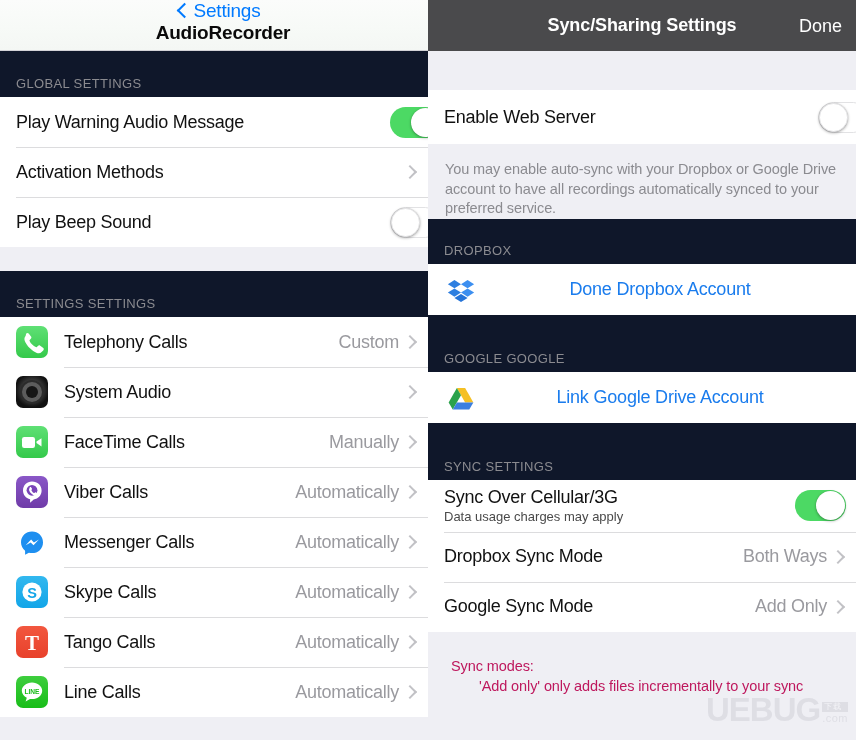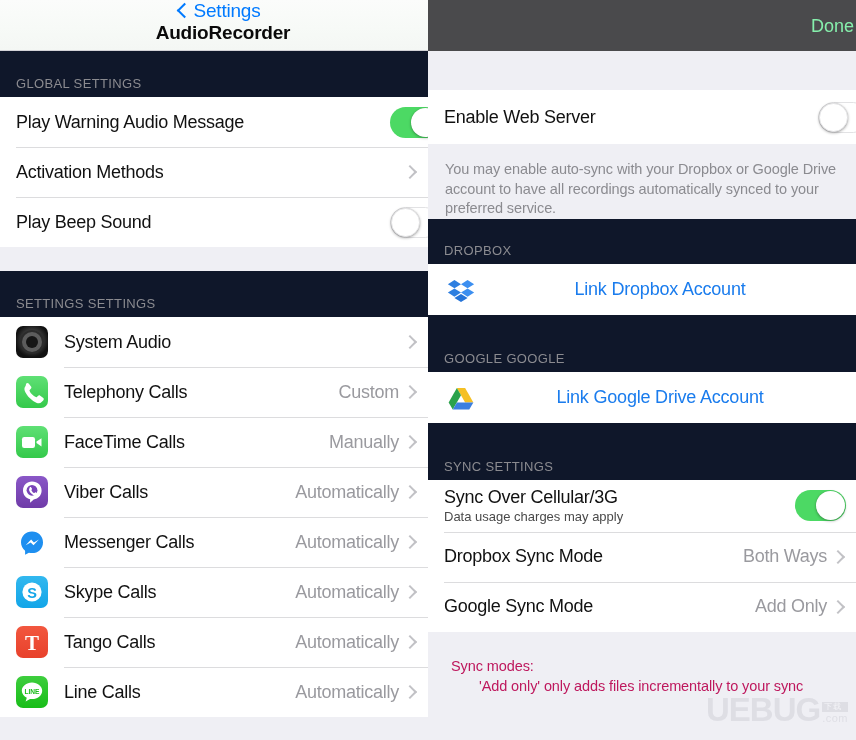--- a/index.html
+++ b/index.html
@@ -42,22 +42,22 @@
   .back-label { color: #007aff; font-size: 19px; letter-spacing: -0.2px; }
   .nav-title-left {
     font-size: 19px; font-weight: bold; color: #0a0a0a;
     margin-left: 18px; letter-spacing: -0.2px;
   }
   .nav-title-center {
     position: absolute; left: 0; right: 0; text-align: center;
     font-size: 18px; font-weight: bold; color: #ffffff; letter-spacing: -0.1px;
   }
   .nav-done {
-    position: absolute; right: 2px; top: 50%; transform: translateY(-50%);
-    font-size: 18px; color: #86efac; cursor: pointer;
+    position: absolute; right: 14px; top: 50%; transform: translateY(-50%);
+    font-size: 18px; color: #ffffff; cursor: pointer;
   }
 
   
   .sec-head {
     font-size: 13px; color: #8b8b90;
     letter-spacing: 0.35px;
     padding: 0 0 6px 16px;
     display: flex; align-items: flex-end;
     background: #0f172a;
   }
@@ -206,38 +206,38 @@
       </div>
     </div>
 
     <div class="gap" style="height:24px;"></div>
 
     <div class="sec-head" style="height:46px;">SETTINGS SETTINGS</div>
 
     <div class="group">
 
       <div class="row has-icon">
+        <span class="appicon ic-phone">
+          <svg class="glyph" viewBox="0 0 32 32">
+            <path d="M10.2 7.5c.9-.9 2-.7 2.7.2l2.1 2.8c.6.8.5 1.6-.2 2.3l-1.1 1.1c-.3.3-.3.6-.1 1 .6 1.3 1.5 2.5 2.6 3.6s2.3 2 3.6 2.6c.4.2.7.1 1-.1l1.1-1.1c.7-.7 1.5-.8 2.3-.2l2.8 2.1c.9.7 1.1 1.8.2 2.7l-1.6 1.6c-1.2 1.2-2.9 1.5-4.8.8-2.4-.9-4.9-2.7-7.1-4.9-2.2-2.2-4-4.7-4.9-7.1-.7-1.9-.4-3.6.8-4.8z" fill="#fff"></path>
+          </svg>
+        </span>
+        <span class="row-label">Telephony Calls</span>
+        <span class="row-value">Custom</span>
+        <span class="chev"></span>
+      </div>
+
+      <div class="row has-icon">
         <span class="appicon ic-sysaudio"></span>
         <span class="row-label">System Audio</span>
         <span class="row-value"></span>
         <span class="chev"></span>
       </div>
 
       <div class="row has-icon">
-        <span class="appicon ic-phone">
-          <svg class="glyph" viewBox="0 0 32 32">
-            <path d="M10.2 7.5c.9-.9 2-.7 2.7.2l2.1 2.8c.6.8.5 1.6-.2 2.3l-1.1 1.1c-.3.3-.3.6-.1 1 .6 1.3 1.5 2.5 2.6 3.6s2.3 2 3.6 2.6c.4.2.7.1 1-.1l1.1-1.1c.7-.7 1.5-.8 2.3-.2l2.8 2.1c.9.7 1.1 1.8.2 2.7l-1.6 1.6c-1.2 1.2-2.9 1.5-4.8.8-2.4-.9-4.9-2.7-7.1-4.9-2.2-2.2-4-4.7-4.9-7.1-.7-1.9-.4-3.6.8-4.8z" fill="#fff"></path>
-          </svg>
-        </span>
-        <span class="row-label">Telephony Calls</span>
-        <span class="row-value">Custom</span>
-        <span class="chev"></span>
-      </div>
-
-      <div class="row has-icon">
         <span class="appicon ic-facetime">
           <svg class="glyph" viewBox="0 0 32 32">
             <rect x="6" y="11" width="13" height="11" rx="2.2" fill="#fff"></rect>
             <path d="M20.5 15.6l5-3.4v8.2l-5-3.4z" fill="#fff"></path>
           </svg>
         </span>
         <span class="row-label">FaceTime Calls</span>
         <span class="row-value">Manually</span>
         <span class="chev"></span>
       </div>
@@ -303,20 +303,21 @@
       </div>
 
     </div>
 
     <div class="gap" style="height:40px;"></div>
   </div>
 
   <div class="panel">
 
     <div class="navbar dark">
+      <div class="nav-title-center">Sync/Sharing Settings</div>
       <div class="nav-done">Done</div>
     </div>
 
     <div class="gap" style="height:39px;"></div>
 
     <div class="group">
       <div class="row" style="height:54px;">
         <span class="row-label">Enable Web Server</span>
         <span class="toggle off clipL">
             <span class="knob"></span>
@@ -331,21 +332,21 @@
       <div class="row" style="height:51px;padding-left:12px;">
         <span class="svc-icon">
           <svg viewBox="0 0 32 32" width="30" height="30">
             <path d="M9 6.5l7 4.4-7 4.4-7-4.4z" fill="#2e7fe0"></path>
             <path d="M23 6.5l7 4.4-7 4.4-7-4.4z" fill="#3c8ff0"></path>
             <path d="M9 24.2l7-4.4-7-4.4-7 4.4z" fill="#2e7fe0"></path>
             <path d="M23 24.2l7-4.4-7-4.4-7 4.4z" fill="#3c8ff0"></path>
             <path d="M16 21.3l7 4.3-7 4.2-7-4.2z" fill="#2574d8"></path>
           </svg>
         </span>
-        <span class="row-link">Link Dropbox Account</span>
+        <span class="row-link">Done Dropbox Account</span>
       </div>
     </div>
 
     <div class="sec-head" style="height:57px;">GOOGLE GOOGLE</div>
     <div class="group">
       <div class="row" style="height:51px;padding-left:12px;">
         <span class="svc-icon">
           <svg viewBox="0 0 32 32" width="30" height="30">
             <path d="M11.6 6.5h8.8l8.8 15.3h-8.8z" fill="#f5c024"></path>
             <path d="M11.6 6.5L2.8 21.8l4.4 7.6 8.8-15.3z" fill="#2ba24c"></path>

